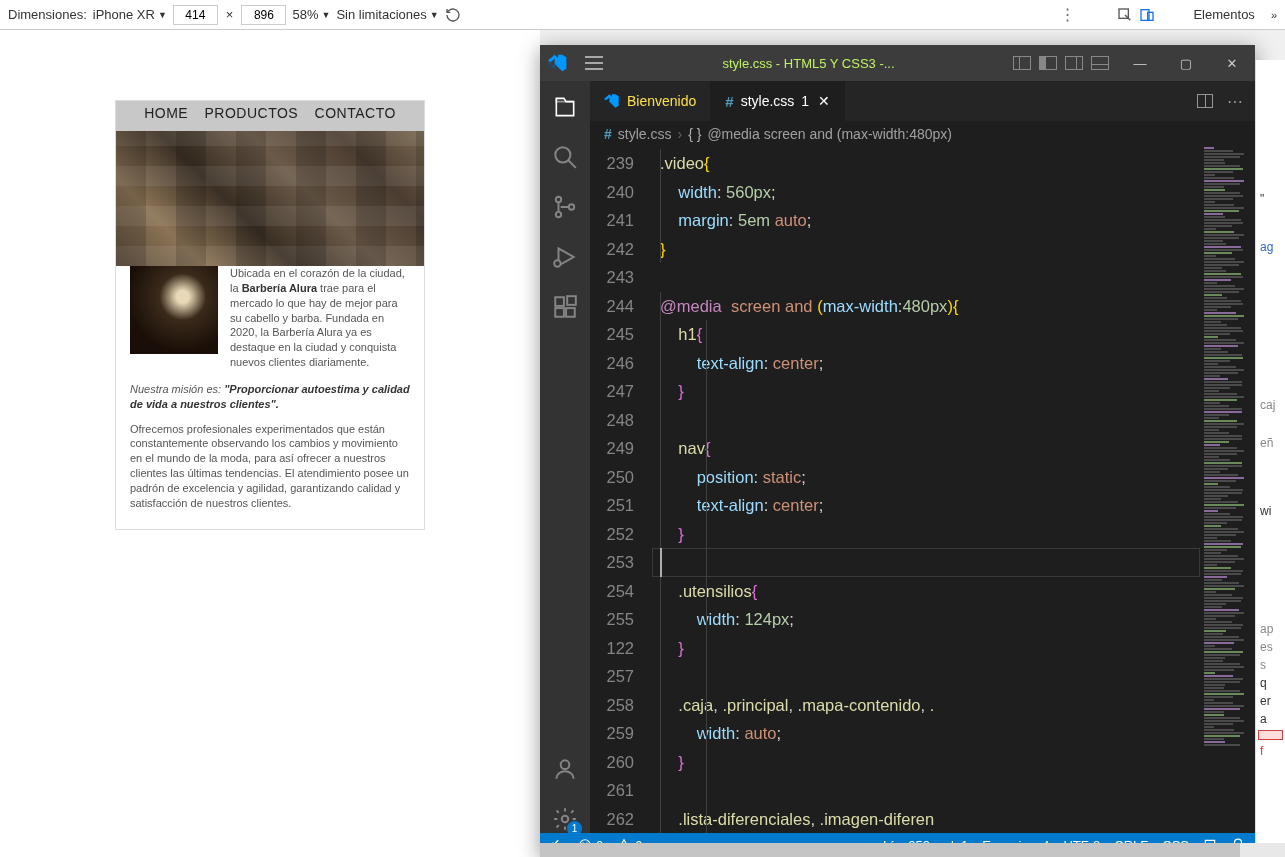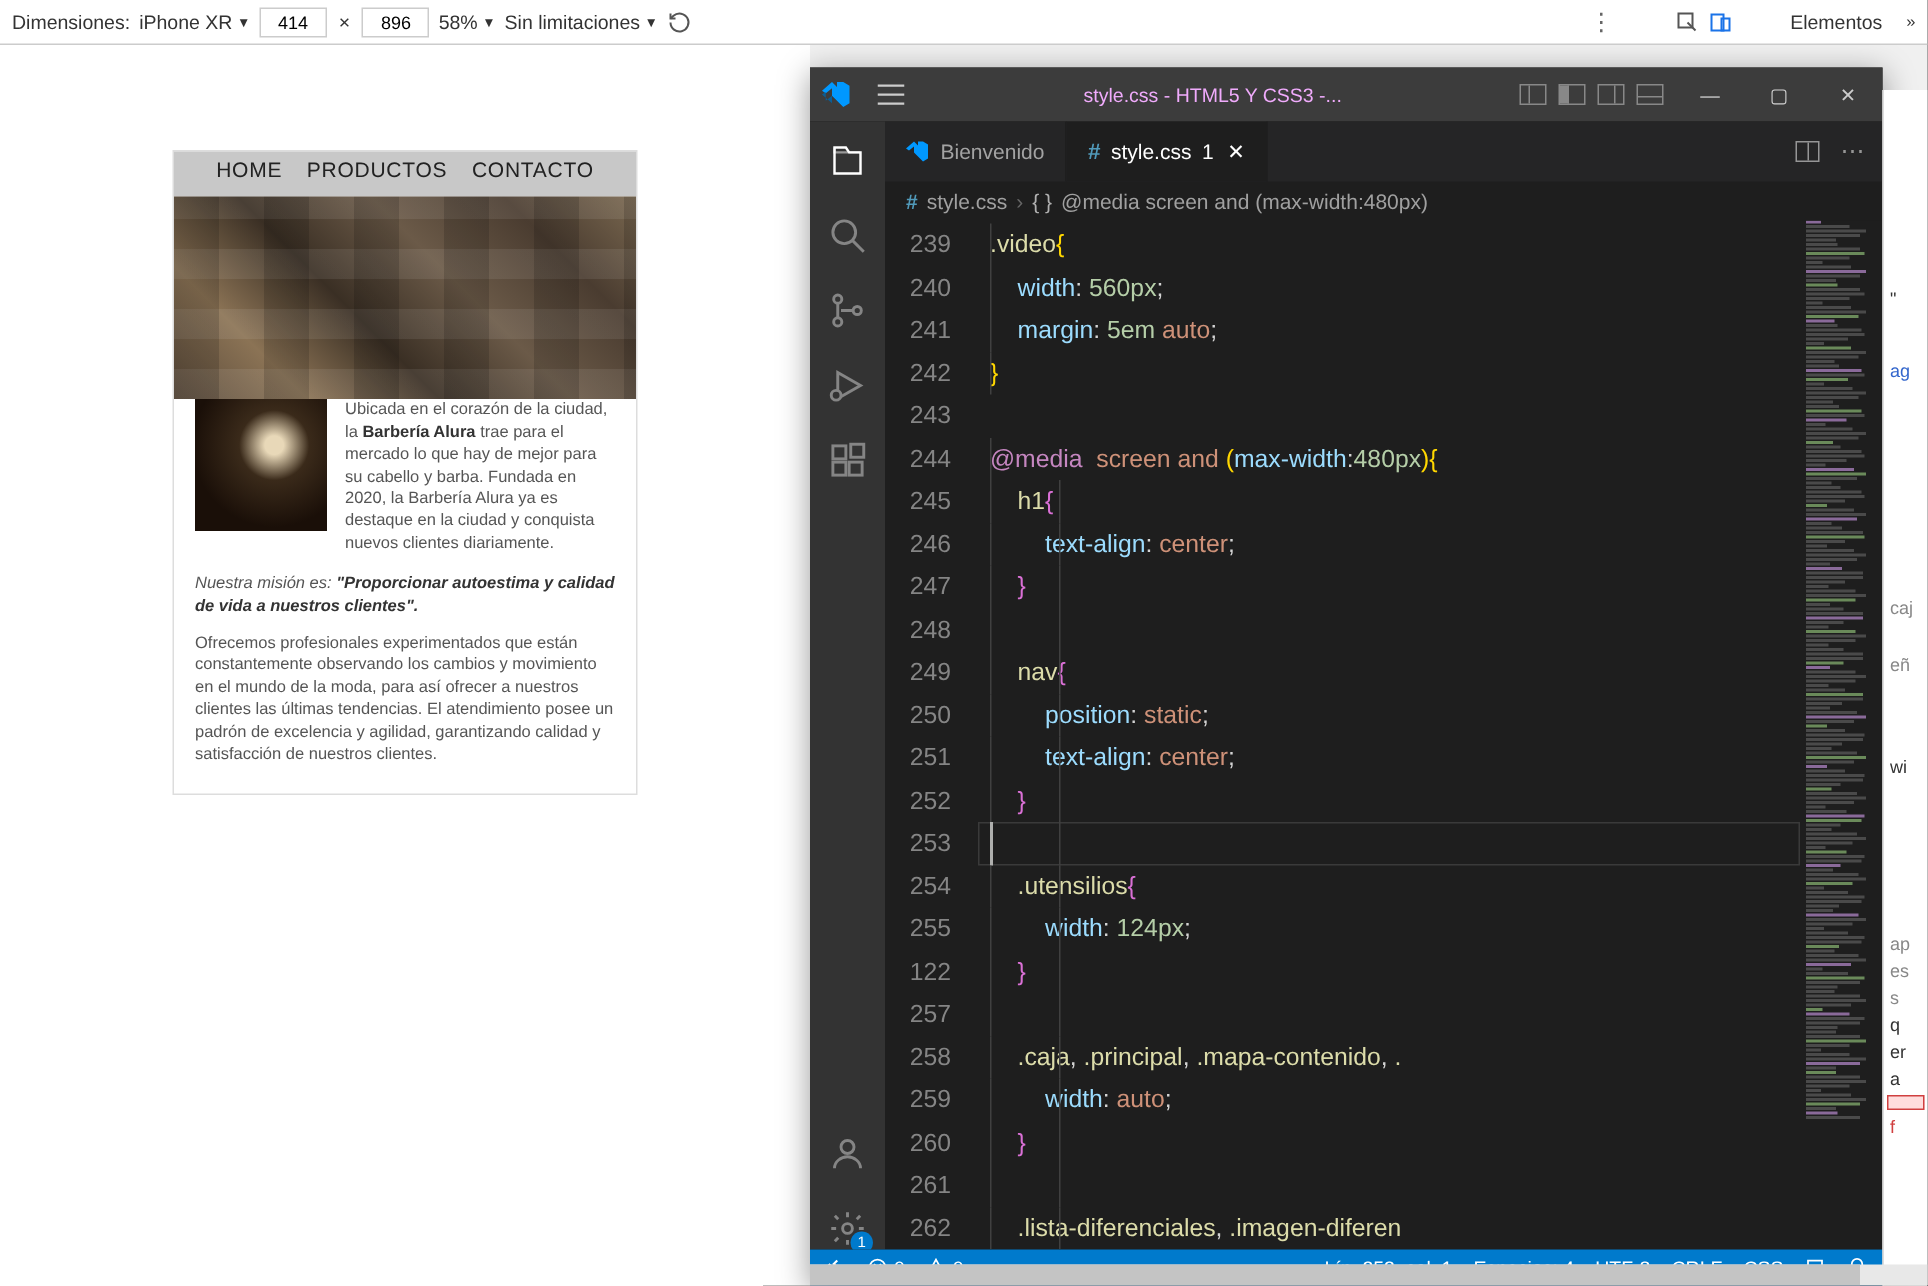--- a/index.html
+++ b/index.html
@@ -36,40 +36,40 @@
 .row1 p{flex:1}
 .body-txt strong{color:#333}
 .body-txt em{font-style:italic}
 .para2{margin-bottom:10px}
 
 
 .vscode{position:absolute;left:540px;top:15px;width:715px;height:812px;background:#1e1e1e;display:flex;flex-direction:column;box-shadow:0 4px 20px rgba(0,0,0,.4)}
 .titlebar{height:36px;background:#3c3c3c;display:flex;align-items:center;color:#ccc;font-size:13px}
 .titlebar .vsc-logo{width:36px;display:flex;align-items:center;justify-content:center}
 .titlebar .menu-ic{width:36px;display:flex;align-items:center;justify-content:center;cursor:pointer}
-.titlebar .title{flex:1;text-align:center;color:#f0abfc}
+.titlebar .title{flex:1;text-align:center;color:#bef264}
 .titlebar .layout-ics{display:flex;gap:8px;padding:0 8px}
 .titlebar .layout-ics span{width:18px;height:14px;border:1px solid #888;cursor:pointer;position:relative}
 .li1::before{content:"";position:absolute;left:0;top:0;bottom:0;width:5px;border-right:1px solid #888}
 .li2::before{content:"";position:absolute;left:0;top:0;bottom:0;width:5px;border-right:1px solid #888;background:#888}
 .li3::before{content:"";position:absolute;right:0;top:0;bottom:0;width:5px;border-left:1px solid #888}
 .li4::before{content:"";position:absolute;left:0;right:0;bottom:0;height:4px;border-top:1px solid #888}
 .winbtns{display:flex}
 .winbtns span{width:46px;height:36px;display:flex;align-items:center;justify-content:center;cursor:pointer;color:#ccc;font-size:13px}
 
 .vsc-body{flex:1;display:flex;overflow:hidden}
 .activity{width:50px;background:#333;display:flex;flex-direction:column;align-items:center;padding-top:12px;gap:22px}
 .activity .ai{width:28px;height:28px;color:#858585;cursor:pointer;display:flex;align-items:center;justify-content:center}
 .activity .ai.active{color:#fff;position:relative}
 .activity .spacer{flex:1}
 .activity .badge{position:absolute;bottom:-3px;right:-3px;background:#007acc;color:#fff;font-size:10px;width:15px;height:15px;border-radius:50%;display:flex;align-items:center;justify-content:center}
 
 .editor{flex:1;display:flex;flex-direction:column;background:#1e1e1e;overflow:hidden}
 .tabs{height:40px;background:#252526;display:flex;align-items:stretch}
-.tab{display:flex;align-items:center;gap:7px;padding:0 14px;color:#a3a3a3;font-size:14px;cursor:pointer;border-right:1px solid #1e1e1e}
+.tab{display:flex;align-items:center;gap:7px;padding:0 14px;color:#fde047;font-size:14px;cursor:pointer;border-right:1px solid #1e1e1e}
 .tab.active{background:#1e1e1e;color:#fff}
 .tab .fic{width:16px;height:16px}
 .tab .mod{color:#fff}
 .tab .cls{font-size:14px;margin-left:2px}
 .tabs .tactions{margin-left:auto;display:flex;align-items:center;gap:14px;padding:0 12px;color:#969696}
 
 .crumbs{height:26px;display:flex;align-items:center;padding:0 14px;gap:6px;color:#a0a0a0;font-size:14px}
 .crumbs .sep{color:#666}
 
 .code-area{flex:1;display:flex;overflow:hidden;position:relative}

